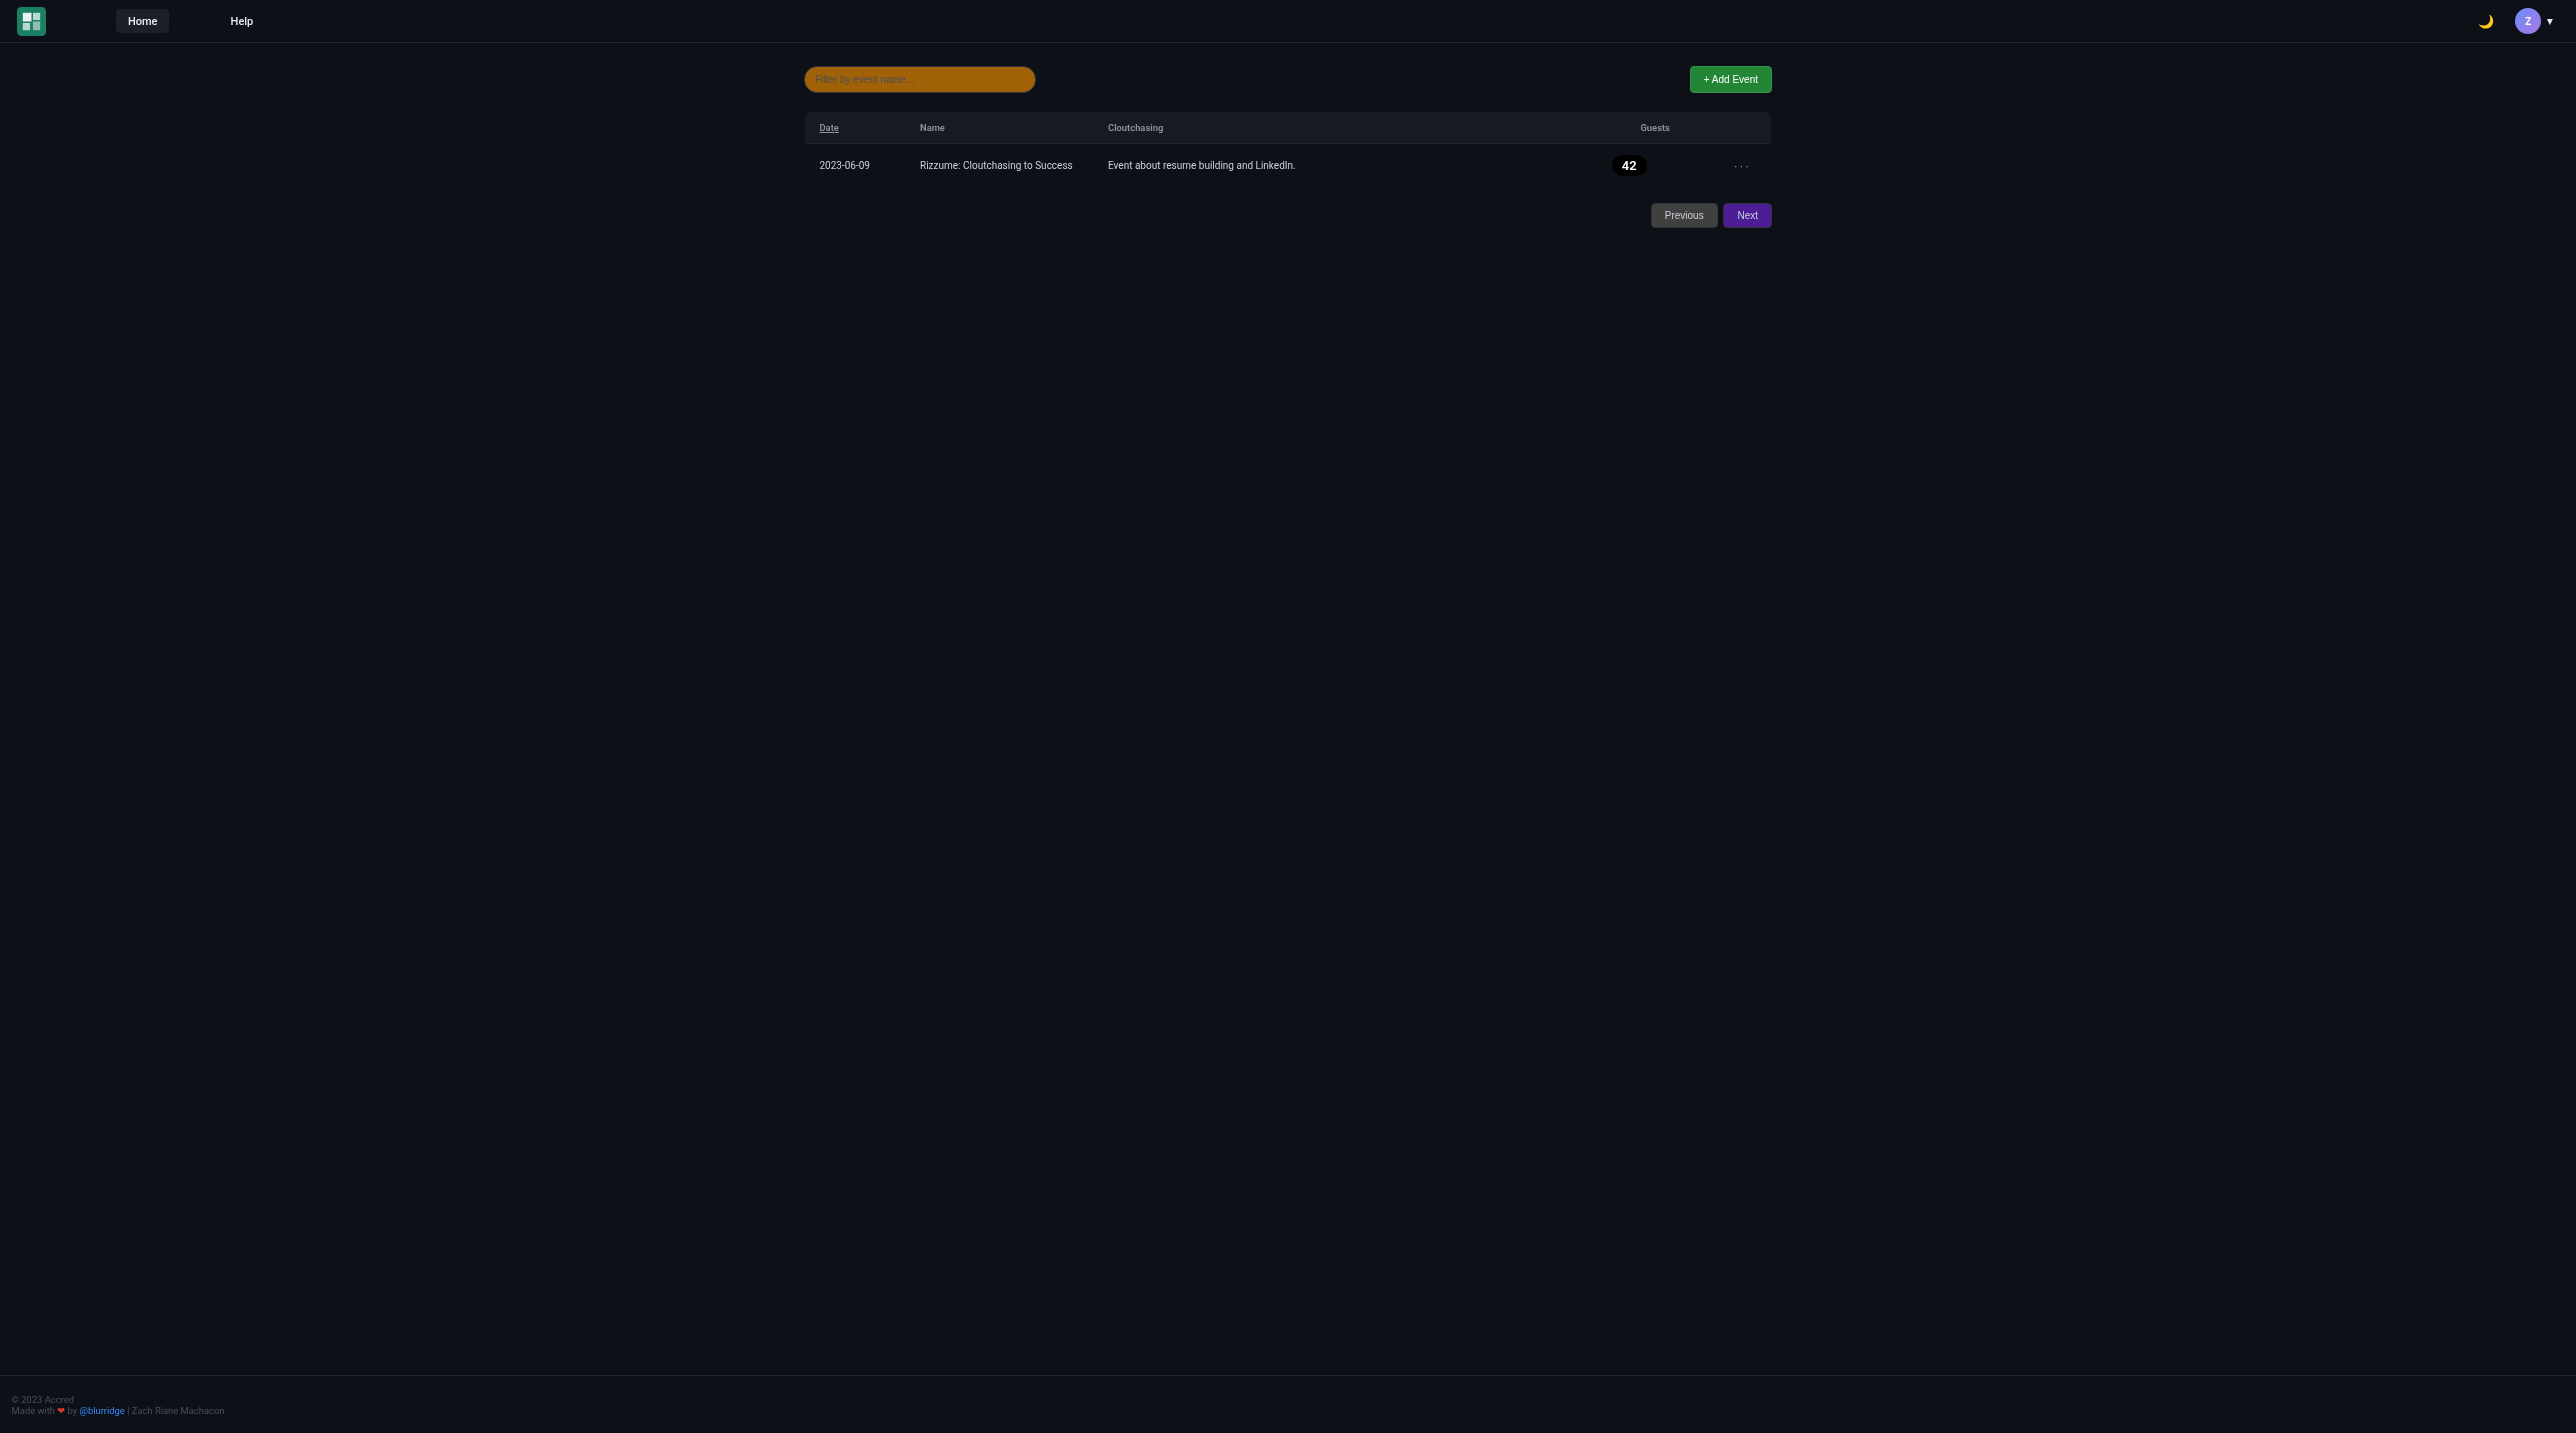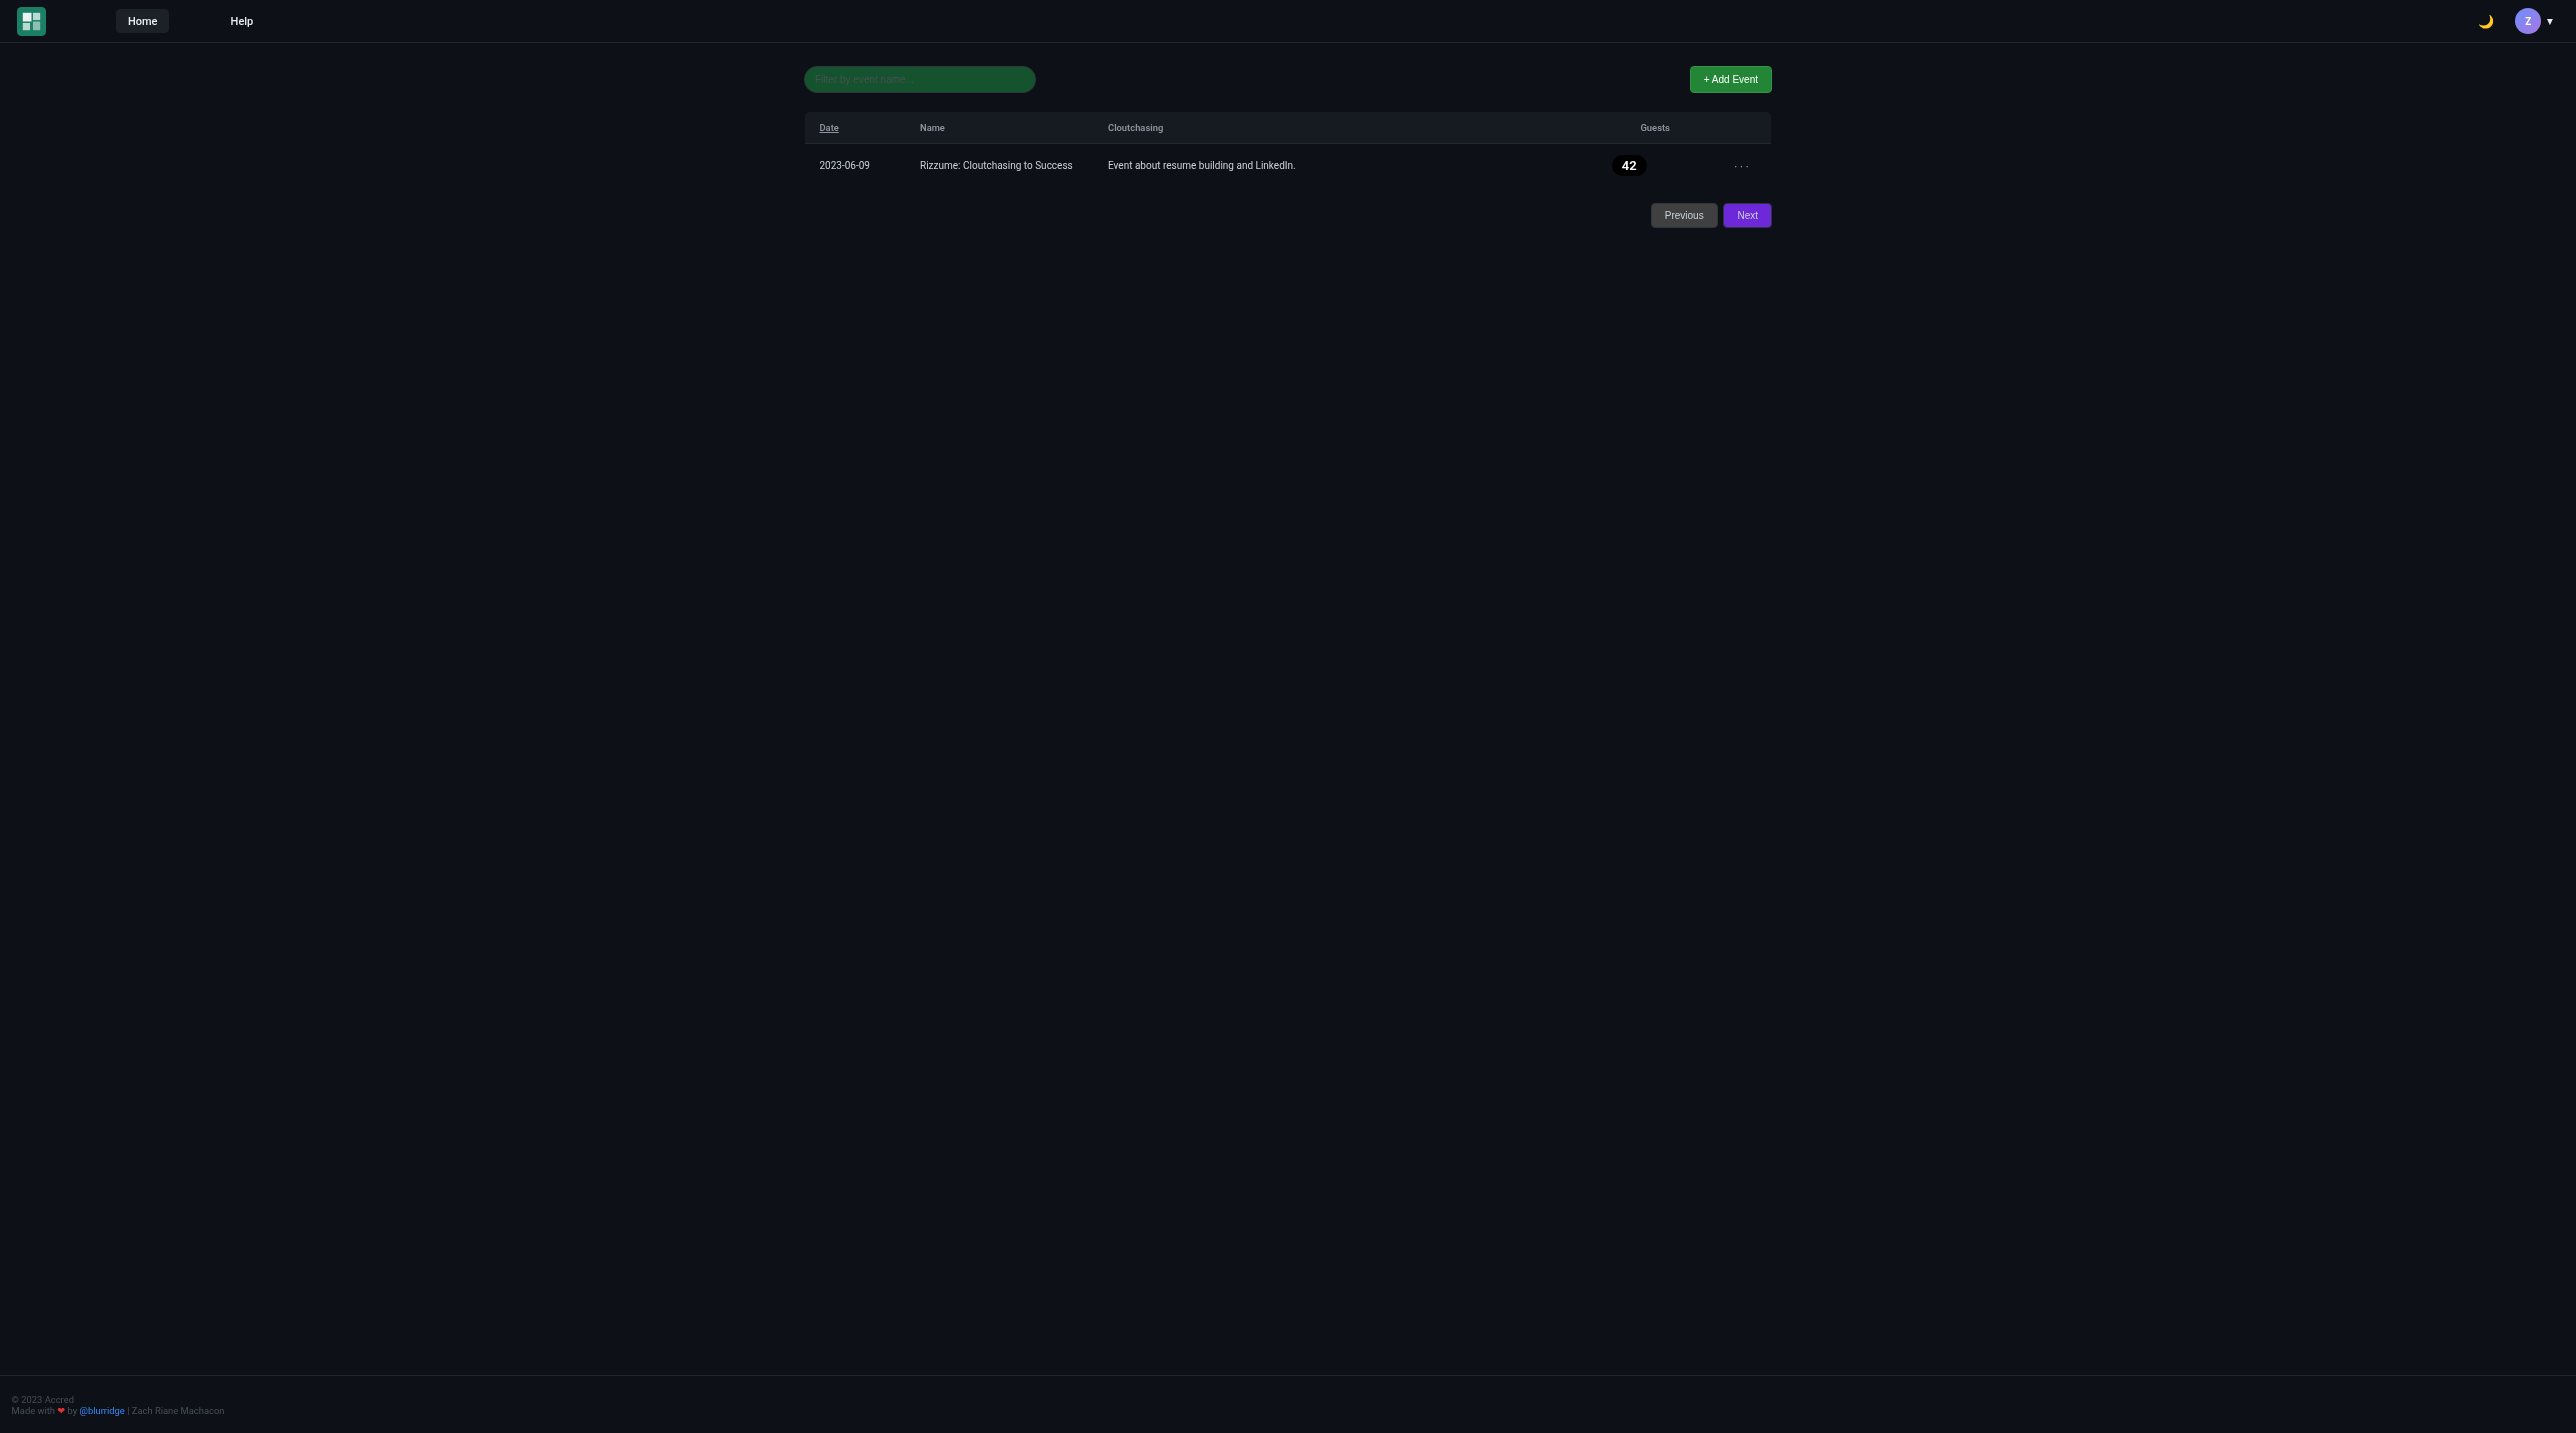--- a/index.html
+++ b/index.html
@@ -116,21 +116,21 @@
 
     
     .toolbar {
       display: flex;
       align-items: center;
       justify-content: space-between;
       margin-bottom: 17.4px;
     }
 
     .filter-input {
-      background-color: #14532d;
+      background-color: #a16207;
       border: 0.7px solid #30363d;
       border-radius: 13px;
       color: #e6edf3;
       font-size: 10px;
       padding: 7.2px 10px;
       width: 232px;
       outline: none;
     }
 
     .filter-input::placeholder {
@@ -223,21 +223,21 @@
     
     .pagination {
       display: flex;
       align-items: center;
       justify-content: flex-end;
       gap: 5.8px;
       margin-top: 14.5px;
     }
 
     .pagination-btn {
-      background-color: #6d28d9;
+      background-color: #4c1d95;
       color: #c9d1d9;
       border: 0.7px solid #30363d;
       border-radius: 4.3px;
       font-size: 10px;
       font-weight: 500;
       padding: 5.8px 13px;
       cursor: pointer;
     }
 
     .pagination-btn.prev {

